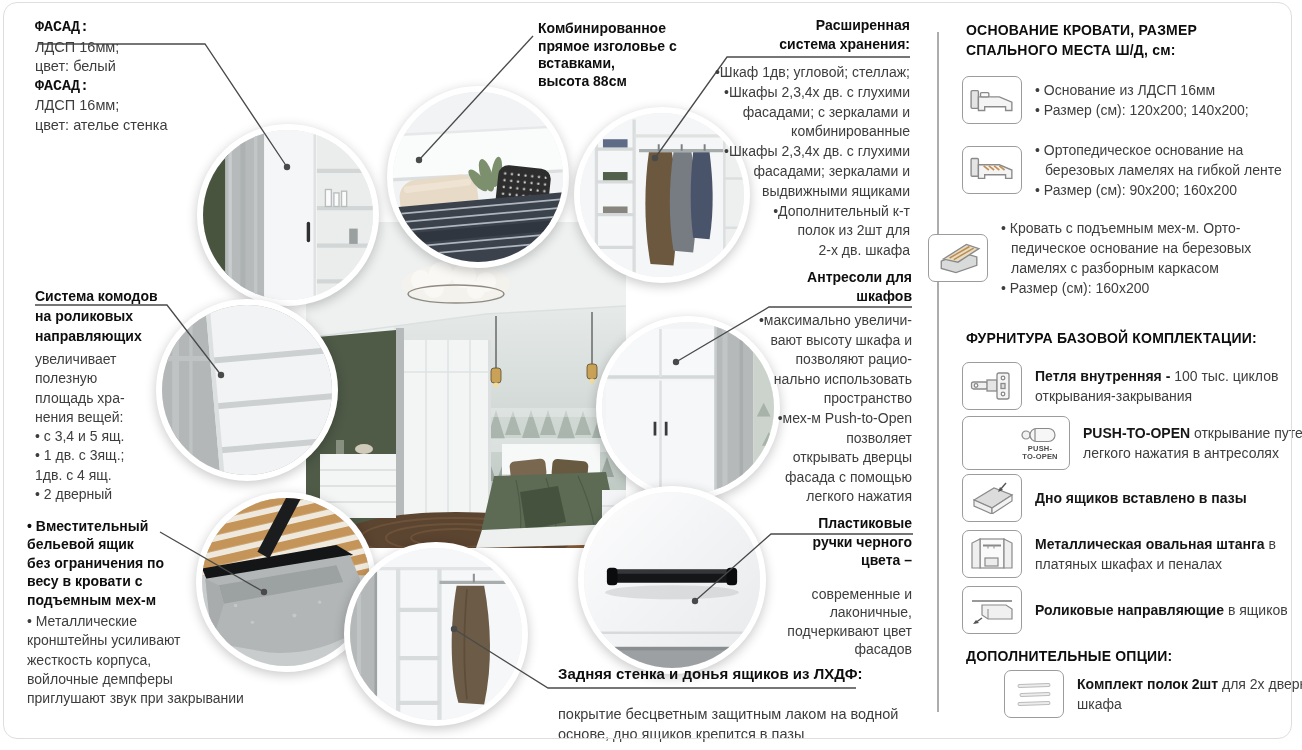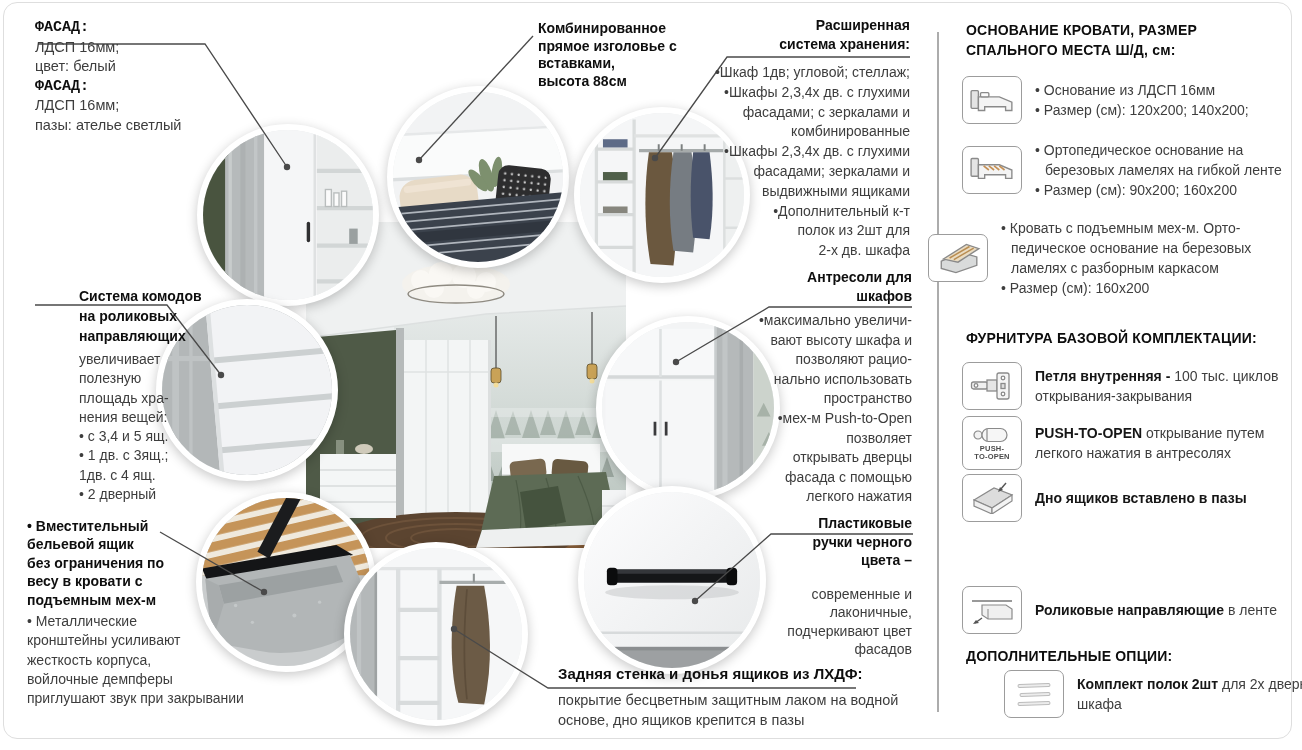--- a/index.html
+++ b/index.html
@@ -28,28 +28,28 @@
   .storage .body{margin-top:9px;font-size:14px;line-height:19.8px;color:#3d3d3d;}
   .drawers .t{line-height:20px;}
   .drawers .body{margin-top:4px;font-size:14px;line-height:19.3px;}
   .mezz .t{line-height:19px;}
   .mezz .body{margin-top:5px;font-size:14px;line-height:19.6px;}
   .linen .t{line-height:18.4px;}
   .linen .body{margin-top:3px;font-size:14px;line-height:19.3px;}
   .handles .t{line-height:18.5px;}
   .handles .body{margin-top:15px;font-size:14px;line-height:18.6px;}
   .backwall .t{font-size:15px;line-height:18px;}
-  .backwall .body{margin-top:8px;font-size:14.5px;line-height:19.5px;}
+  .backwall .body{margin-top:22px;font-size:14.5px;line-height:19.5px;}
 
   
   .sb-title{position:absolute;z-index:40;font-weight:bold;font-size:14px;line-height:20px;color:#0d0d0d;letter-spacing:.2px;}
   .sb-row{position:absolute;z-index:40;display:flex;gap:13px;align-items:center;}
   .icon-box{flex:0 0 auto;width:58px;height:46px;border:1px solid #9c9c9c;border-radius:7px;background:#fff;
             display:flex;flex-direction:column;align-items:center;justify-content:center;}
-  .icon-box.tall{height:52px;}
+  .icon-box.tall{height:52px;padding-left:48px;}
   .push-caption{font-size:7.5px;font-weight:bold;color:#4a4a4a;line-height:8px;text-align:center;letter-spacing:.2px;}
   .sb-text{width:256px;font-size:14px;line-height:20px;color:#3e3e3e;}
   .sb-text b{color:#161616;}
   .hang{padding-left:10px;text-indent:-10px;}
 </style>
 </head>
 <body>
 
 <div class="page">
   <div class="card-border"></div>
@@ -361,33 +361,33 @@
         <circle cx="454" cy="629" r="3.2"></circle>
     </g>
   </svg>
 
   <div class="blk" style="left:35px;top:18px;width:190px;">
     <div class="bold-line">ФАСАД:</div>
     <div class="reg-line">ЛДСП 16мм;</div>
     <div class="reg-line">цвет: белый</div>
     <div class="bold-line">ФАСАД:</div>
     <div class="reg-line">ЛДСП 16мм;</div>
-    <div class="reg-line">пазы: ателье светлый</div>
+    <div class="reg-line">цвет: ателье стенка</div>
   </div>
 
   <div class="blk hb" style="left:538px;top:20px;width:180px;">
     <div class="t">Комбинированное<br>прямое изголовье с<br>вставками,<br>высота 88см</div>
   </div>
 
   <div class="blk storage right" style="left:620px;top:16px;width:290px;">
     <div class="t">Расширенная<br>система хранения:</div>
     <div class="body">•Шкаф 1дв; угловой; стеллаж;<br>•Шкафы 2,3,4х дв. с глухими<br>фасадами; с зеркалами и<br>комбинированные<br>•Шкафы 2,3,4х дв. с глухими<br>фасадами; зеркалами и<br>выдвижными ящиками<br>•Дополнительный к-т<br>полок из 2шт для<br>2-х дв. шкафа</div>
   </div>
 
-  <div class="blk drawers" style="left:35px;top:286px;width:170px;margin-left:44px;">
+  <div class="blk drawers" style="left:35px;top:286px;width:170px;">
     <div class="t">Система комодов<br>на роликовых<br>направляющих</div>
     <div class="body">увеличивает<br>полезную<br>площадь хра-<br>нения вещей:<br>• с 3,4 и 5 ящ.<br>• 1 дв. с 3ящ.;<br>1дв. с 4 ящ.<br>• 2 дверный</div>
   </div>
 
   <div class="blk mezz right" style="left:640px;top:268px;width:272px;">
     <div class="t">Антресоли для<br>шкафов</div>
     <div class="body">•максимально увеличи-<br>вают высоту шкафа и<br>позволяют рацио-<br>нально использовать<br>пространство<br>•мех-м Push-to-Open<br>позволяет<br>открывать дверцы<br>фасада с помощью<br>легкого нажатия</div>
   </div>
 
   <div class="blk linen" style="left:27px;top:517px;width:260px;">
@@ -506,33 +506,50 @@
         <polygon points="22,26 22,32 42,19 42,13" fill="#f4f4f4" stroke="#8a8a8a" stroke-width="1.2"></polygon>
         <line x1="36" y1="1" x2="30" y2="8" stroke="#555" stroke-width="1.4"></line>
         <polygon points="28,10 33,8 30,5" fill="#555"></polygon>
       </svg>
     </div>
     <div class="sb-text">
       <b>Дно ящиков вставлено в пазы</b><span></span>
     </div>
   </div>
 
+  <div class="sb-row" style="left:962px;top:530px;">
+    <div class="icon-box">
+      <svg width="44" height="34" viewBox="0 0 44 34">
+        <g stroke="#8a8a8a" stroke-width="1.2" fill="#fafafa">
+          <rect x="10" y="2" width="24" height="29"></rect>
+          <polygon points="10,2 2,6 2,31 10,31" fill="#efefef"></polygon>
+          <polygon points="34,2 42,6 42,31 34,31" fill="#efefef"></polygon>
+          <rect x="15" y="21" width="13" height="8" fill="#ececec"></rect>
+        </g>
+        <line x1="13" y1="8.5" x2="31" y2="8.5" stroke="#8a8a8a" stroke-width="2"></line>
+        <path d="M18 8.5 v3 M24 8.5 v3" stroke="#9a9a9a" stroke-width="1.2"></path>
+      </svg>
+    </div>
+    <div class="sb-text">
+      <b>Металлическая овальная штанга</b><span> в платяных шкафах и пеналах</span>
+    </div>
+  </div>
 
   <div class="sb-row" style="left:962px;top:586px;">
     <div class="icon-box">
       <svg width="44" height="30" viewBox="0 0 44 30">
         <line x1="2" y1="6" x2="42" y2="6" stroke="#999" stroke-width="2"></line>
         <polygon points="12,10 36,10 42,14 42,24 18,24 12,20" fill="#f0f0f0" stroke="#8a8a8a" stroke-width="1.2"></polygon>
         <line x1="18" y1="24" x2="18" y2="14" stroke="#8a8a8a" stroke-width="1"></line>
         <line x1="12" y1="23" x2="5" y2="28" stroke="#555" stroke-width="1.4"></line>
         <polygon points="3,29 9,28 6,25" fill="#555"></polygon>
       </svg>
     </div>
     <div class="sb-text">
-      <b>Роликовые направляющие</b><span> в ленте</span>
+      <b>Роликовые направляющие</b><span> в ящиков</span>
     </div>
   </div>
 
   <div class="sb-title" style="left:966px;top:646px;width:310px;">ДОПОЛНИТЕЛЬНЫЕ ОПЦИИ:</div>
 
   <div class="sb-row" style="left:1004px;top:670px;">
     <div class="icon-box">
       <svg width="44" height="34" viewBox="0 0 44 34">
         <g fill="#ececec" stroke="#bbb" stroke-width="1">
           <rect x="6" y="7" width="32" height="3" rx="1.5" transform="rotate(-2 22 8.5)"></rect>

